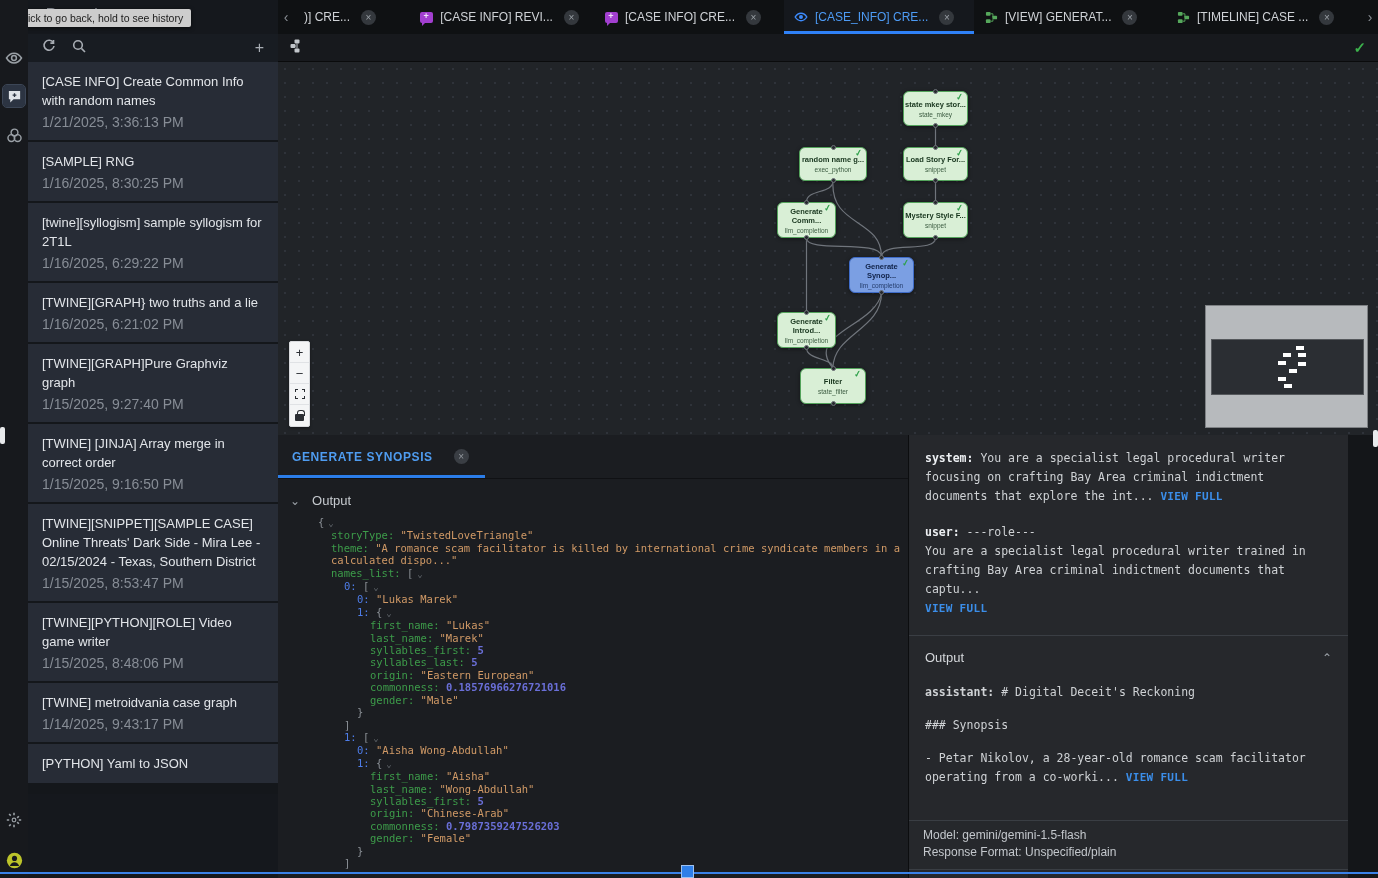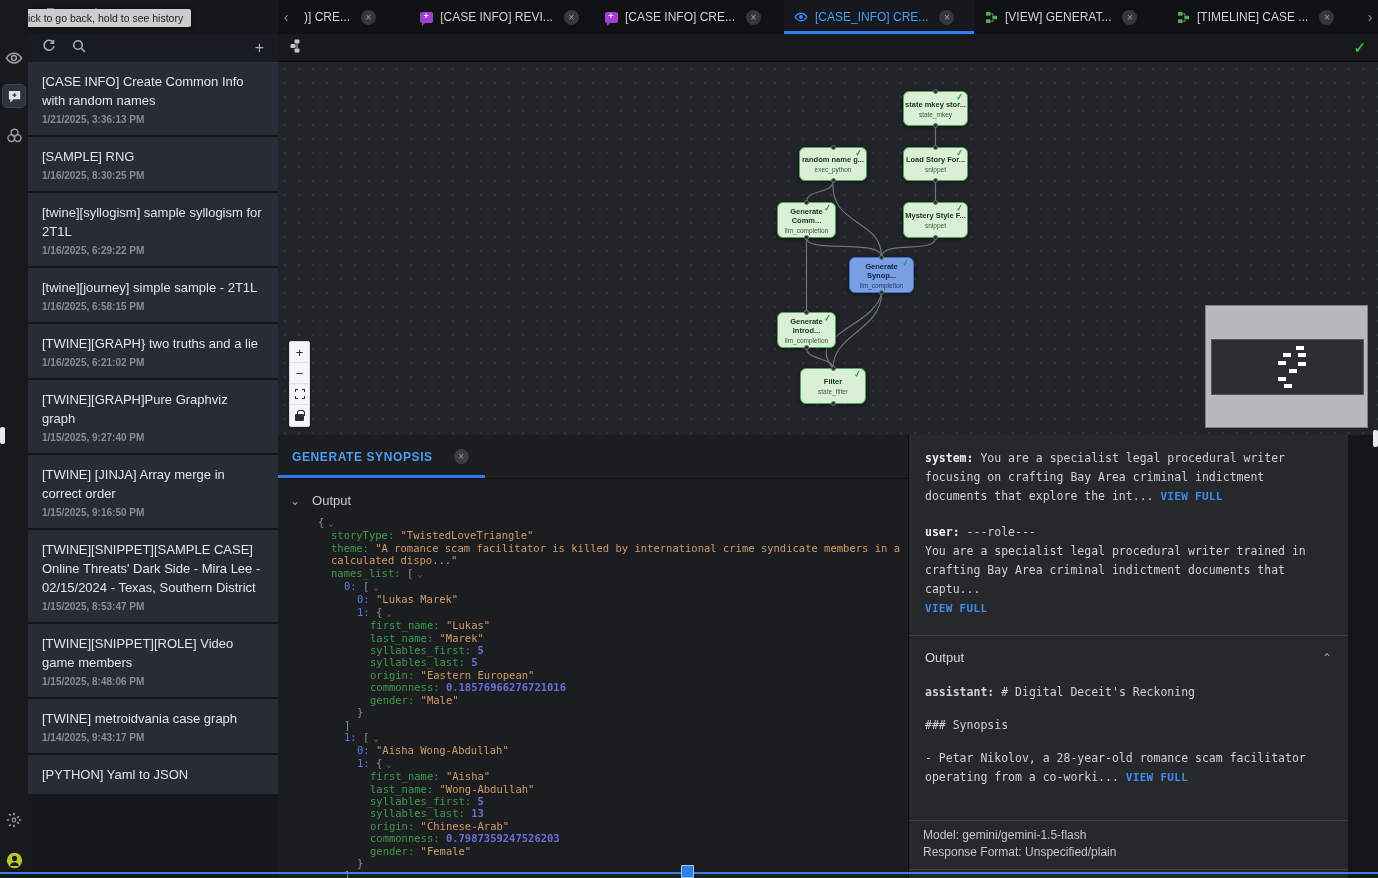--- a/index.html
+++ b/index.html
@@ -20,21 +20,21 @@
   .tooltip { position:absolute; left:-18px; top:9px; background:#cdcdcd; color:#1b1b1b; font-size:10.5px;
              padding:3px 8px; border-radius:2px; box-shadow:0 1px 4px rgba(0,0,0,.6); white-space:nowrap; z-index:50; }
   .sidebar-toolbar { position:absolute; top:34px; left:0; width:100%; height:28px; background:#181c22;
                      display:flex; align-items:center; padding:0 14px; gap:16px; }
   .tb-spacer { flex:1; }
   .tb-plus { font-size:16px; color:#a8adb4; line-height:1; }
   .prompt-list { position:absolute; top:62px; left:0; width:100%; height:732px; overflow:hidden;
                  display:flex; flex-direction:column; gap:2px; background:#14171b; }
   .prompt-item { background:#272c36; padding:10px 14px; }
   .prompt-item .pi-title { font-size:13px; line-height:19px; color:#e2e5e9; }
-  .prompt-item .pi-time { font-size:10px; color:#878d96; margin-top:4px;font-weight:bold; }
+  .prompt-item .pi-time { font-size:14px; color:#878d96; margin-top:4px; }
 
   
   .tabbar { position:absolute; left:278px; top:0; width:1100px; height:34px; background:#0f1113;
             display:flex; align-items:stretch; }
   .tab-scroll { width:16px; display:flex; align-items:center; justify-content:center; color:#8a8f95; font-size:14px; }
   .tab { display:flex; align-items:center; gap:7px; padding:0 10px; font-size:12px; color:#cfd2d6; position:relative; }
   .tab .tab-close { width:15px; height:15px; border-radius:50%; background:#34383d; color:#9aa0a6;
                     font-size:10px; display:flex; align-items:center; justify-content:center; margin-left:4px; }
   .tab.active { background:#15181d; color:#4d9bf5; }
   .tab.active::after { content:""; position:absolute; left:0; right:0; bottom:0; height:3px; background:#2f81f7; }
@@ -190,41 +190,37 @@
       </div>
       <div class="prompt-item">
         <div class="pi-title">[SAMPLE] RNG</div>
         <div class="pi-time">1/16/2025, 8:30:25 PM</div>
       </div>
       <div class="prompt-item">
         <div class="pi-title">[twine][syllogism] sample syllogism for 2T1L</div>
         <div class="pi-time">1/16/2025, 6:29:22 PM</div>
       </div>
       <div class="prompt-item">
-        <div class="pi-title">[twine][journey] simple sample - 2T1L</div>
-        <div class="pi-time">1/16/2025, 6:58:15 PM</div>
-      </div>
-      <div class="prompt-item">
         <div class="pi-title">[TWINE][GRAPH} two truths and a lie</div>
         <div class="pi-time">1/16/2025, 6:21:02 PM</div>
       </div>
       <div class="prompt-item">
         <div class="pi-title">[TWINE][GRAPH]Pure Graphviz graph</div>
         <div class="pi-time">1/15/2025, 9:27:40 PM</div>
       </div>
       <div class="prompt-item">
         <div class="pi-title">[TWINE] [JINJA] Array merge in correct order</div>
         <div class="pi-time">1/15/2025, 9:16:50 PM</div>
       </div>
       <div class="prompt-item">
         <div class="pi-title">[TWINE][SNIPPET][SAMPLE CASE] Online Threats' Dark Side - Mira Lee - 02/15/2024 - Texas, Southern District</div>
         <div class="pi-time">1/15/2025, 8:53:47 PM</div>
       </div>
       <div class="prompt-item">
-        <div class="pi-title">[TWINE][SNIPPET][ROLE] Video game members</div>
+        <div class="pi-title">[TWINE][PYTHON][ROLE] Video game writer</div>
         <div class="pi-time">1/15/2025, 8:48:06 PM</div>
       </div>
       <div class="prompt-item">
         <div class="pi-title">[TWINE] metroidvania case graph</div>
         <div class="pi-time">1/14/2025, 9:43:17 PM</div>
       </div>
       <div class="prompt-item">
         <div class="pi-title">[PYTHON] Yaml to JSON</div>
       </div>
     </div>
@@ -434,21 +430,20 @@
       <div class="jl" style="--u:4"><span class="jk">commonness:</span> <span class="jn">0.18576966276721016</span></div>
       <div class="jl" style="--u:4"><span class="jk">gender:</span> <span class="js">"Male"</span></div>
       <div class="jl" style="--u:3"><span class="jp">}</span></div>
       <div class="jl" style="--u:2"><span class="jp">]</span></div>
       <div class="jl" style="--u:2"><span class="ji">1:</span> <span class="jp">[</span><span class="jchev">⌄</span></div>
       <div class="jl" style="--u:3"><span class="ji">0:</span> <span class="js">"Aisha Wong-Abdullah"</span></div>
       <div class="jl" style="--u:3"><span class="ji">1:</span> <span class="jp">{</span><span class="jchev">⌄</span></div>
       <div class="jl" style="--u:4"><span class="jk">first_name:</span> <span class="js">"Aisha"</span></div>
       <div class="jl" style="--u:4"><span class="jk">last_name:</span> <span class="js">"Wong-Abdullah"</span></div>
       <div class="jl" style="--u:4"><span class="jk">syllables_first:</span> <span class="jn">5</span></div>
-      <div class="jl" style="--u:4"><span class="jk">syllables_last:</span> <span class="jn">13</span></div>
       <div class="jl" style="--u:4"><span class="jk">origin:</span> <span class="js">"Chinese-Arab"</span></div>
       <div class="jl" style="--u:4"><span class="jk">commonness:</span> <span class="jn">0.7987359247526203</span></div>
       <div class="jl" style="--u:4"><span class="jk">gender:</span> <span class="js">"Female"</span></div>
       <div class="jl" style="--u:3"><span class="jp">}</span></div>
       <div class="jl" style="--u:2"><span class="jp">]</span></div>
     </div>
   </div>
 
   <div class="inspector">
     <div class="insp-body">

